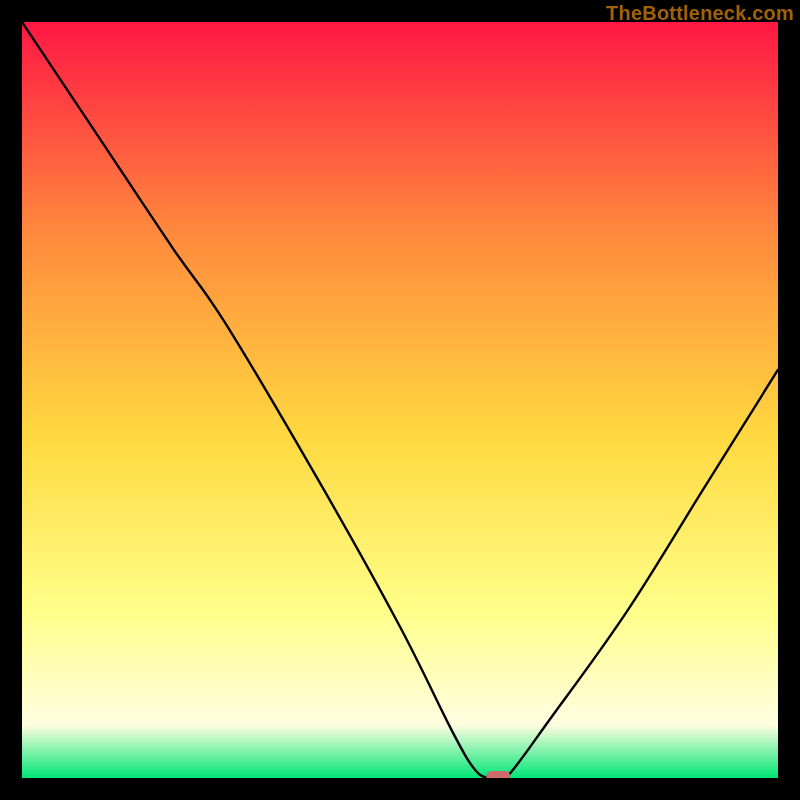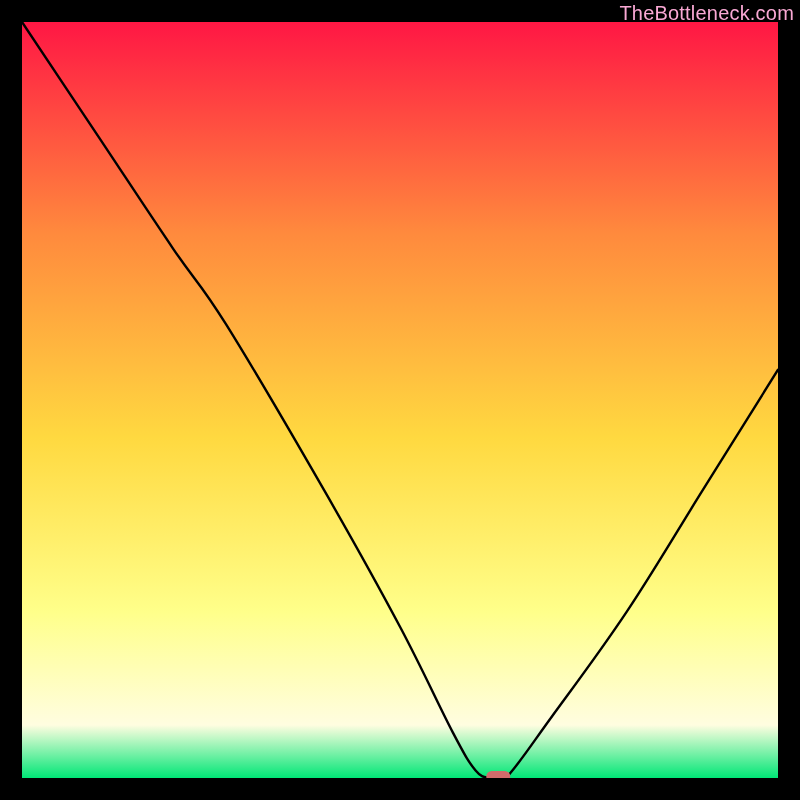--- a/index.html
+++ b/index.html
@@ -14,23 +14,23 @@
   .frame {
     position: relative;
     width: 800px;
     height: 800px;
     background: #000;
   }
   .watermark {
     position: absolute;
     top: 2px;
     right: 6px;
-    color: #f9a8d4;
+    color: #a16207;
     font-size: 20px;
-    font-weight: 400;
+    font-weight: 700;
     letter-spacing: 0.2px;
     z-index: 10;
     user-select: none;
   }
   .plot {
     position: absolute;
     left: 22px;
     top: 22px;
     width: 756px;
     height: 756px;

